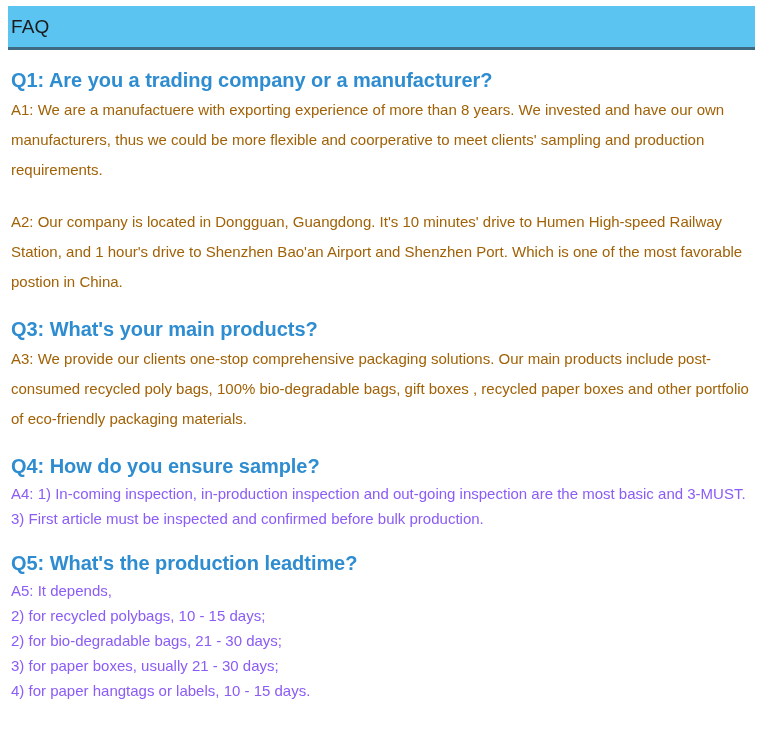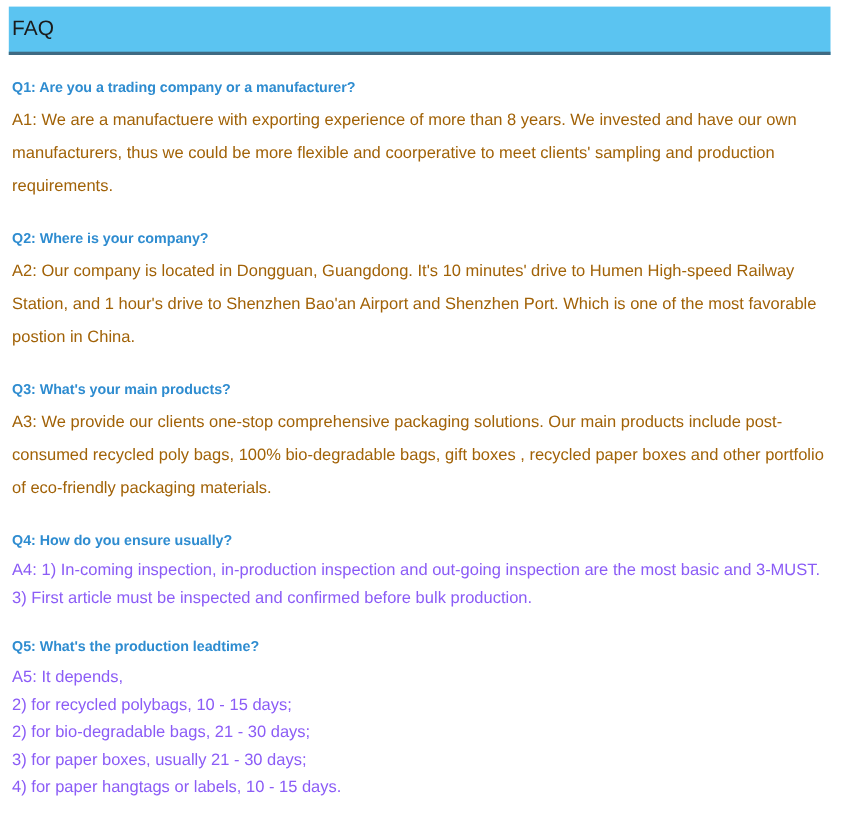--- a/index.html
+++ b/index.html
@@ -48,21 +48,21 @@
   }
 
   .faq-item {
     margin-top: 22px;
   }
   .faq-item:first-child {
     margin-top: 20px;
   }
 
   .faq-question {
-    font-size: 13px;
+    font-size: 20px;
     font-weight: bold;
     color: #2e8cd0;
     line-height: 20px;
     margin: 0 0 5px 0;
     letter-spacing: -0.05px;
   }
 
   .faq-answer {
     font-size: 15px;
     color: #a16207;
@@ -94,31 +94,30 @@
   </div>
 
   <div class="faq-body">
 
     <div class="faq-item">
       <div class="faq-question">Q1: Are you a trading company or a manufacturer?</div>
       <div class="faq-answer">A1: We are a manufactuere with exporting experience of more than 8 years. We invested and have our own manufacturers, thus we could be more flexible and coorperative to meet clients' sampling and production requirements.</div>
     </div>
 
     <div class="faq-item">
-      <div class="faq-question">Q2: Where is your company?</div>
       <div class="faq-answer">A2: Our company is located in Dongguan, Guangdong. It's 10 minutes' drive to Humen High-speed Railway Station, and 1 hour's drive to Shenzhen Bao'an Airport and Shenzhen Port. Which is one of the most favorable postion in China.</div>
     </div>
 
     <div class="faq-item">
       <div class="faq-question">Q3: What's your main products?</div>
       <div class="faq-answer">A3: We provide our clients one-stop comprehensive packaging solutions. Our main products include post-consumed recycled poly bags, 100% bio-degradable bags, gift boxes , recycled paper boxes and other portfolio of eco-friendly packaging materials.</div>
     </div>
 
     <div class="faq-item">
-      <div class="faq-question">Q4: How do you ensure usually?</div>
+      <div class="faq-question">Q4: How do you ensure sample?</div>
       <div class="faq-answer-lines">
         <span class="faq-line">A4: 1) In-coming inspection, in-production inspection and out-going inspection are the most basic and 3-MUST.</span>
         <span class="faq-line">3) First article must be inspected and confirmed before bulk production.</span>
       </div>
     </div>
 
     <div class="faq-item">
       <div class="faq-question">Q5: What's the production leadtime?</div>
       <div class="faq-answer-lines">
         <span class="faq-line">A5: It depends,</span>

